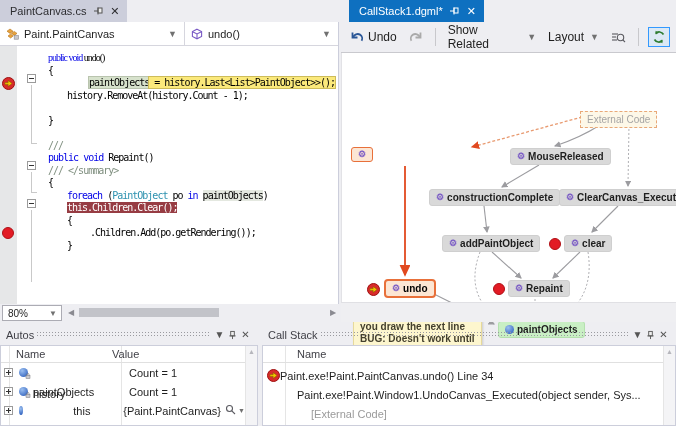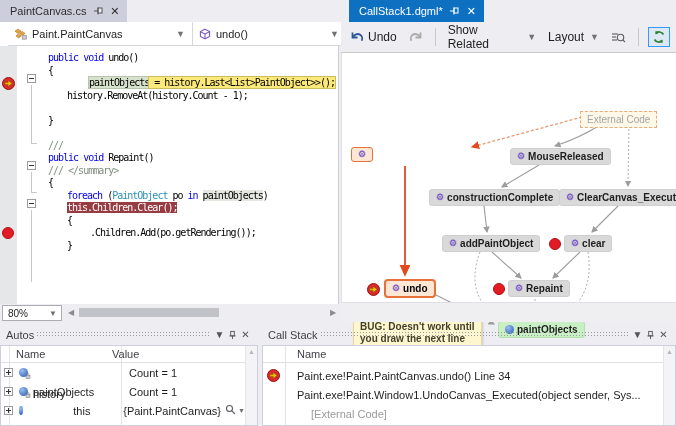--- a/index.html
+++ b/index.html
@@ -9,21 +9,21 @@
   
   .tabstrip { position:absolute; top:0; height:22px; }
   .tab { position:absolute; top:0; height:22px; display:flex; align-items:center; gap:6px; padding:0 7px 0 10px; font-size:11px; }
   .tab.inactive { background:#CCCEDB; color:#2D2D30; }
   .tab.active { background:#0E70C0; color:#FFFFFF; }
   .tab .ico { width:11px; height:11px; display:inline-flex; align-items:center; justify-content:center; }
   .closex { font-size:11px; line-height:11px; }
 
   
   #left-pane { position:absolute; left:0; top:22px; width:339px; height:300px; background:#FFFFFF; border-right:1px solid #CCCEDB; }
-  .navbar { position:absolute; left:8px; top:0; width:100%; height:24px; background:#FFFFFF; border-bottom:1px solid #D6D6DE; display:flex; }
+  .navbar { position:absolute; left:0; top:0; width:100%; height:24px; background:#FFFFFF; border-bottom:1px solid #D6D6DE; display:flex; }
   .combo { display:flex; align-items:center; font-size:11px; gap:5px; padding:0 4px 0 6px; border-right:1px solid #D6D6DE; position:relative; }
   .combo .caret { margin-left:auto; color:#717171; font-size:9px; padding-right:3px; }
   .editor { position:absolute; left:0; top:24px; width:100%; height:258px; background:#fff; overflow:hidden; }
   .bp-margin { position:absolute; left:0; top:0; width:17px; height:100%; background:#E6E7E8; }
   .code-area { position:absolute; left:0; top:6px; width:100%; }
   .code-line { height:12.5px; line-height:12.5px; font-family:"DejaVu Sans Mono", monospace; font-size:10px; letter-spacing:-1px; white-space:pre; }
   .tk-k { color:#0000E6; } .tk-t { color:#2B91AF; } .tk-c { color:#7E8E7E; } .tk-p { color:#000; }
   .tk-sym { background:#D7E2CC; color:#000; box-shadow:0 0 0 1px #B9C4AE; }
   .tk-sym2 { background:#E4E8E0; color:#000; }
   .tk-cur { background:#FBE97B; color:#000; box-shadow:0 0 0 1px #CDBC59; }
@@ -140,21 +140,21 @@
     <span class="fold-line" style="left:31px;top:164px;height:72px;"></span>
 
     <div class="cs-glyph" style="left:2px;top:31px;">
       <svg viewBox="0 0 10 10">
           <path d="M1,4 h3.6 V1.6 L9,5 L4.6,8.4 V6 H1 Z" fill="#F2C500" stroke="#7A5E00" stroke-width="0.6"></path>
         </svg>
     </div>
     <div class="bp-dot" style="left:2px;top:181px;"></div>
 
     <div class="code-area">
-        <div class="code-line" style="padding-left: 48px;"><span class="tk-k">public</span><span class="tk-p"> </span><span class="tk-k">void</span><span class="tk-p"> undo()</span></div>
+        <div class="code-line" style="padding-left: 48px; font-family: Liberation Serif, serif;"><span class="tk-k">public</span><span class="tk-p"> </span><span class="tk-k">void</span><span class="tk-p"> undo()</span></div>
         <div class="code-line" style="padding-left: 48px;"><span class="tk-p">{</span></div>
         <div class="code-line" style="padding-left: 89px;"><span class="tk-sym">paintObjects</span><span class="tk-cur"> = history.Last&lt;List&gt;PaintObject&gt;&gt;();</span></div>
         <div class="code-line" style="padding-left: 67px;"><span class="tk-p">history.RemoveAt(history.Count - 1);</span></div>
         <div class="code-line" style="padding-left: 67px;"></div>
         <div class="code-line" style="padding-left: 48px;"><span class="tk-p">}</span></div>
         <div class="code-line" style="padding-left: 48px;"></div>
         <div class="code-line" style="padding-left: 48px;"><span class="tk-c">///</span></div>
         <div class="code-line" style="padding-left: 48px;"><span class="tk-k">public</span><span class="tk-p"> </span><span class="tk-k">void</span><span class="tk-p"> Repaint()</span></div>
         <div class="code-line" style="padding-left: 48px;"><span class="tk-c">/// &lt;/summary&gt;</span></div>
         <div class="code-line" style="padding-left: 48px;"><span class="tk-p">{</span></div>
@@ -313,22 +313,22 @@
           <span class="gear">⚙</span>
           <span>Repaint</span>
         </div>
         <div class="bp-dot" style="left: 151px; top: 230px;"></div>
         <div class="gnode data" style="left: 156px; top: 268px;">
           <span class="sphere"></span>
           <span>paintObjects</span>
         </div>
       </div>
     <div id="bug-note" style="left:11px;top:264px;">
+      <div>you draw the next line</div>
       <div>BUG: Doesn't work until</div>
-      <div>you draw the next line</div>
     </div>
   </div>
   <div id="graph-strip"></div>
 </div>
 
 <div class="toolwin-title" style="left:0;width:258px;">
   <span>Autos</span>
   <span class="dots"></span>
   <span class="twbtn">▼</span>
   <span class="twbtn pin-ico">
@@ -411,21 +411,21 @@
   <div class="grid-header">
     <span style="padding-left:34px;">Name</span>
   </div>
   <div id="cs-rows" style="position:absolute;top:20px;left:0;right:0;">
       <div class="grow" style="top: 0px;">
         <span class="cs-glyph" style="position: static; width: 13px; height: 13px; margin-left: 4px; flex: 0 0 auto;">
           <svg viewBox="0 0 10 10">
             <path d="M1,4 h3.6 V1.6 L9,5 L4.6,8.4 V6 H1 Z" fill="#F2C500" stroke="#7A5E00" stroke-width="0.6"></path>
           </svg>
         </span>
-        <span style="padding-left: 17px;">Paint.exe!Paint.PaintCanvas.undo() Line 34</span>
+        <span style="padding-left: 0;">Paint.exe!Paint.PaintCanvas.undo() Line 34</span>
       </div>
       <div class="grow" style="top: 19px;">
         <span style="padding-left: 34px;">Paint.exe!Paint.Window1.UndoCanvas_Executed(object sender, Sys...</span>
       </div>
       <div class="grow" style="top: 38px;">
         <span class="gray-text" style="padding-left: 48px;">[External Code]</span>
       </div>
     </div>
   <div class="vsb">
       <div class="up">▲</div>

